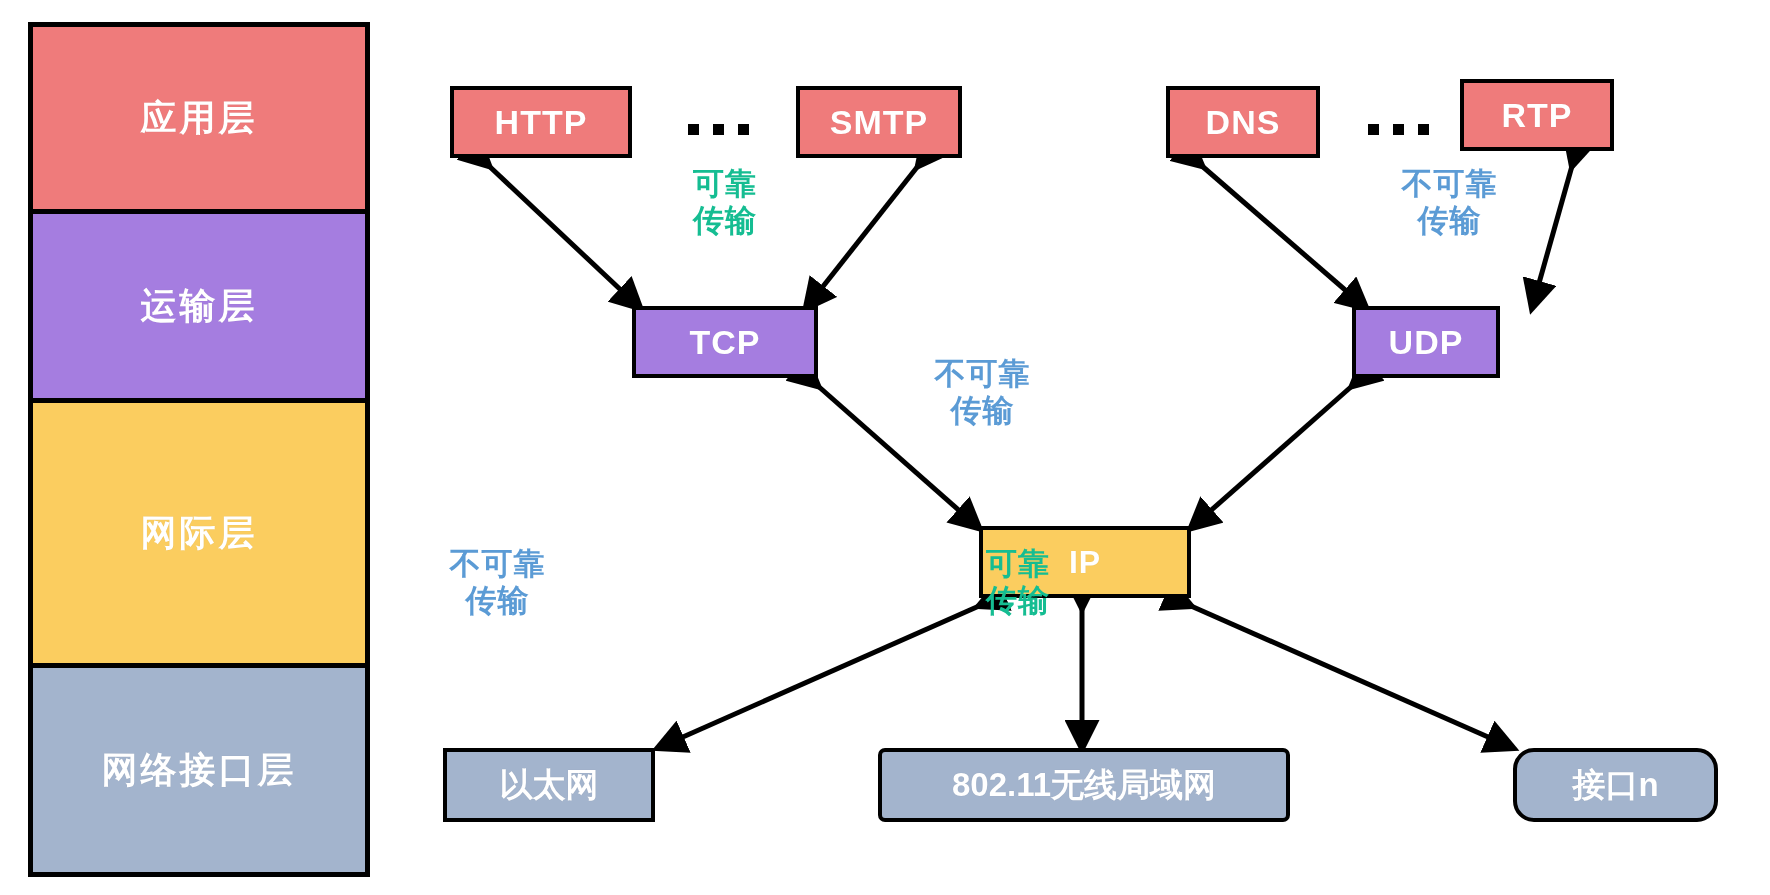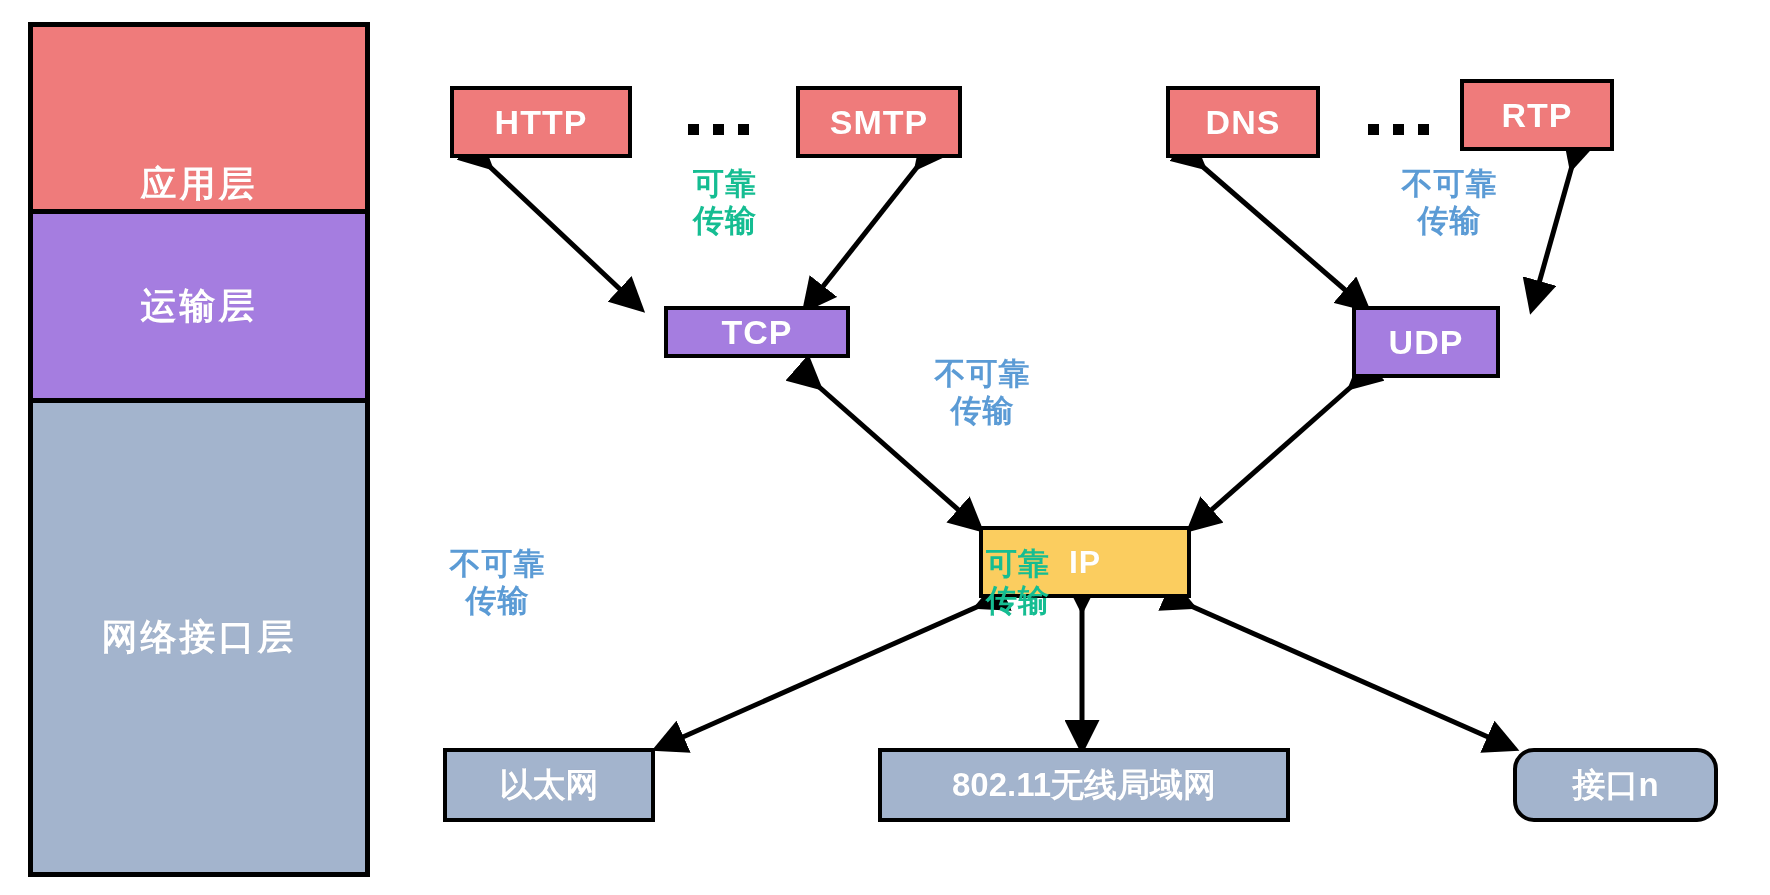--- a/index.html
+++ b/index.html
@@ -96,25 +96,28 @@
     height: 895px;
     pointer-events: none;
   }
 </style>
 </head>
 <body>
 
 <div id="canvas">
 
   <div id="layer-stack">
-    <div class="layer-cell" style="background:#ef7b7b; height:187px;align-items:flex-end;">
+    <div class="layer-cell" style="background:#ef7b7b; height:187px;">
       <span>应用层</span>
     </div>
     <div class="layer-cell" style="background:#a57de0; height:189px;">
       <span>运输层</span>
+    </div>
+    <div class="layer-cell" style="background:#fbcd5f; height:265px;">
+      <span>网际层</span>
     </div>
     <div class="layer-cell" style="background:#a3b4cd; flex:1 1 auto;">
       <span>网络接口层</span>
     </div>
   </div>
 
   <svg id="arrows" viewBox="0 0 1770 895" xmlns="http://www.w3.org/2000/svg">
     <defs>
       <marker id="ah" markerWidth="7" markerHeight="7" refX="5.6" refY="3.5" orient="auto" markerUnits="strokeWidth">
         <path d="M0,0 L7,3.5 L0,7 Z" fill="#000000"></path>
@@ -163,37 +166,37 @@
   <div class="dots" style="left:1368px; top:124px;">
     <span></span>
     <span></span>
     <span></span>
   </div>
 
   <div class="node app" style="left:1460px; top:79px; width:154px; height:72px; background:#ef7b7b;">
     <span>RTP</span>
   </div>
 
-  <div class="node tran" style="left:632px; top:306px; width:186px; height:52px; background:#a57de0;margin-left:32px;">
+  <div class="node tran" style="left:632px; top:306px; width:186px; height:72px; background:#a57de0;">
     <span>TCP</span>
   </div>
 
   <div class="node tran" style="left:1352px; top:306px; width:148px; height:72px; background:#a57de0;">
     <span>UDP</span>
   </div>
 
   <div class="node net" style="left:979px; top:526px; width:212px; height:72px; background:#fbcd5f;">
     <span>IP</span>
   </div>
 
   <div class="node link" style="left:443px; top:748px; width:212px; height:74px; background:#a3b4cd;">
     <span>以太网</span>
   </div>
 
-  <div class="node link" style="left:878px; top:748px; width:412px; height:74px; background:#a3b4cd;">
+  <div class="node link" style="left:878px; top:748px; width:412px; height:74px; background:#a3b4cd;border-radius:7px;">
     <span>802.11无线局域网</span>
   </div>
 
   <div class="node link" style="left:1513px; top:748px; width:205px; height:74px; background:#a3b4cd;border-radius:21px;">
     <span>接口n</span>
   </div>
 
   <div class="edge-label" style="left:655px; top:168px; width:140px; color:#15bd92;">可靠
 传输</div>
 

